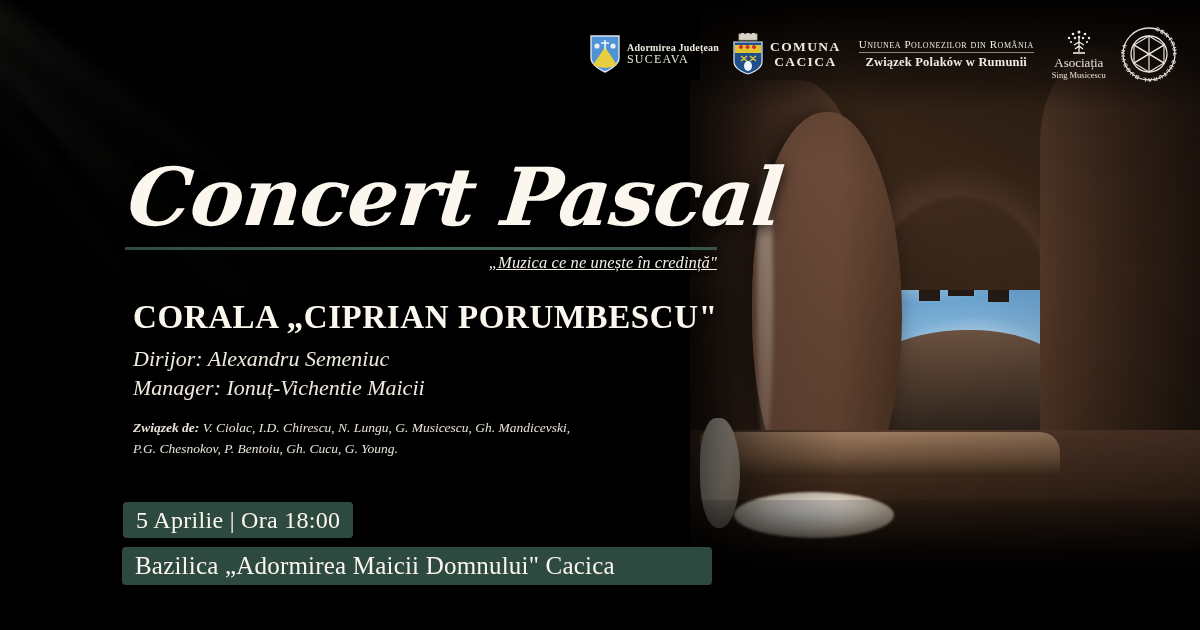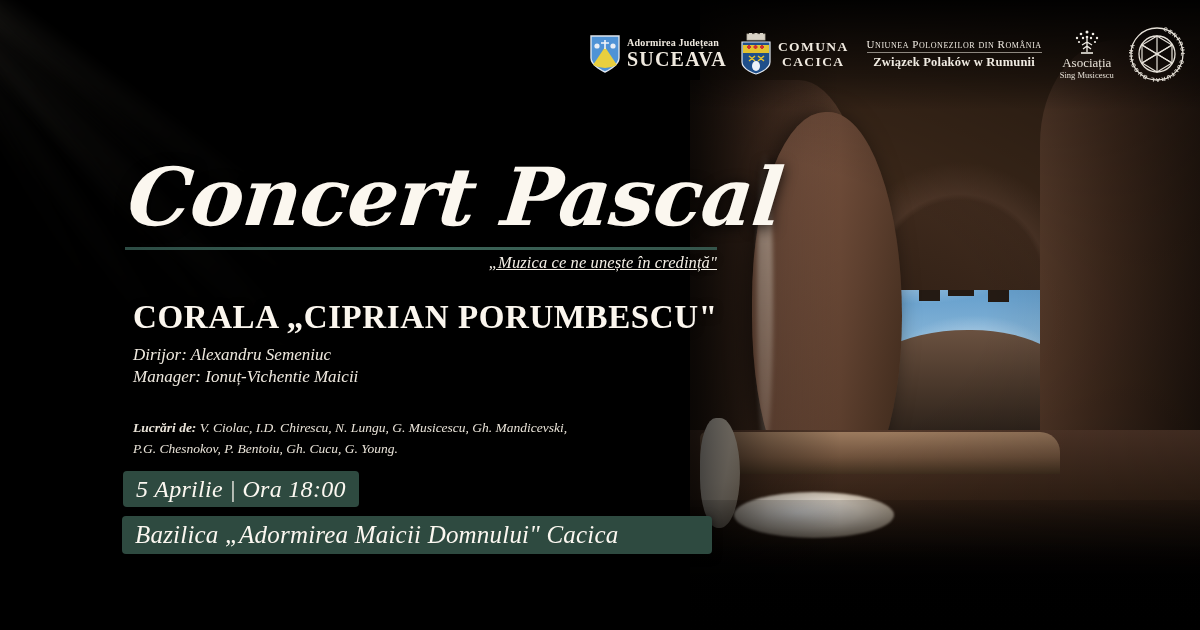--- a/index.html
+++ b/index.html
@@ -132,21 +132,21 @@
 
   
   .logobar {
     position:absolute; left:590px; top:22px; width:600px; height:64px;
     display:flex; align-items:center; gap:14px;
     z-index:6;
   }
   .logo { display:flex; align-items:center; gap:7px; }
   .logo-txt { color:#efe9df; line-height:1.12; }
   .lt-small { font-size:10px; font-weight:bold; letter-spacing:.2px; }
-  .lt-big   { font-size:20px; font-weight:bold; letter-spacing:1.2px;text-align:center; }
+  .lt-big   { font-size:12px; font-weight:normal; letter-spacing:1.2px; }
   .lt-mid   { font-size:13.5px; font-weight:bold; letter-spacing:1.4px; text-align:center; }
 
   .upr { text-align:center; color:#f0ebe2; padding:0 4px; }
   .upr .ro { font-size:11px; letter-spacing:.55px; font-variant:small-caps; white-space:nowrap;text-align:right; }
   .upr hr { border:0; border-top:1px solid #8e8880; margin:2px 0; }
   .upr .pl { font-size:12.5px; font-weight:bold; letter-spacing:.2px; white-space:nowrap; }
 
   .sing { text-align:center; color:#e7e1d7; }
   .sing .l1 { font-size:13px; line-height:1.15; }
   .sing .l2 { font-size:8.5px; line-height:1.15; }
@@ -181,41 +181,41 @@
 
   .choir {
     position:absolute; left:133px; top:299px;
     color:#fbf6ee;
     font-size:33px; font-weight:bold; letter-spacing:.6px;
     white-space:nowrap;
     text-shadow:0 2px 10px rgba(0,0,0,.85);
   }
   .credits {
     position:absolute; left:133px; top:344px;
-    color:#efe9df; font-style:italic; font-size:17px; line-height:1.32;
+    color:#efe9df; font-style:italic; font-size:22px; line-height:1.32;
     text-shadow:0 1px 7px rgba(0,0,0,.9);
   }
 
   .works {
     position:absolute; left:133px; top:418px; width:520px;
     color:#e9e3d8; font-style:italic; font-size:13.5px; line-height:1.55;
     text-shadow:0 1px 6px rgba(0,0,0,.9);
   }
   .works b { font-weight:bold; }
 
   .banner {
     position:absolute;
     background:#2e4a40;
     color:#fbf7f0;
-    font-style:italic;
     border-radius:4px;
     display:flex; align-items:center;
     padding:0 13px;
     box-shadow:0 2px 10px rgba(0,0,0,.55);
     white-space:nowrap;
+    margin-top:31px;
   }
   .banner-date  { left:123px; top:471px; height:36px; font-size:24px; letter-spacing:.3px; }
   .banner-venue { left:122px; top:516px; height:38px; width:590px; font-size:25px; letter-spacing:.2px; }
 </style>
 </head>
 <body>
 
 <div class="poster">
 
   <div class="photo">
@@ -358,21 +358,21 @@
 
     <div class="choir">CORALA „CIPRIAN PORUMBESCU"</div>
 
     <div class="credits">
       <div>Dirijor: Alexandru Semeniuc</div>
       <div>Manager: Ionuț-Vichentie Maicii</div>
     </div>
 
     <div class="works">
       <div>
-        <b>Lucrări de:</b><span> V. Ciolac, I.D. Chirescu, N. Lungu, G. Musicescu, Gh. Mandicevski,</span>
+        <b>Związek de:</b><span> V. Ciolac, I.D. Chirescu, N. Lungu, G. Musicescu, Gh. Mandicevski,</span>
       </div>
       <div>P.G. Chesnokov, P. Bentoiu, Gh. Cucu, G. Young.</div>
     </div>
 
     <div class="banner banner-date">5 Aprilie  |  Ora 18:00</div>
     <div class="banner banner-venue">Bazilica „Adormirea Maicii Domnului" Cacica</div>
 
   </div>
 </div>
 

